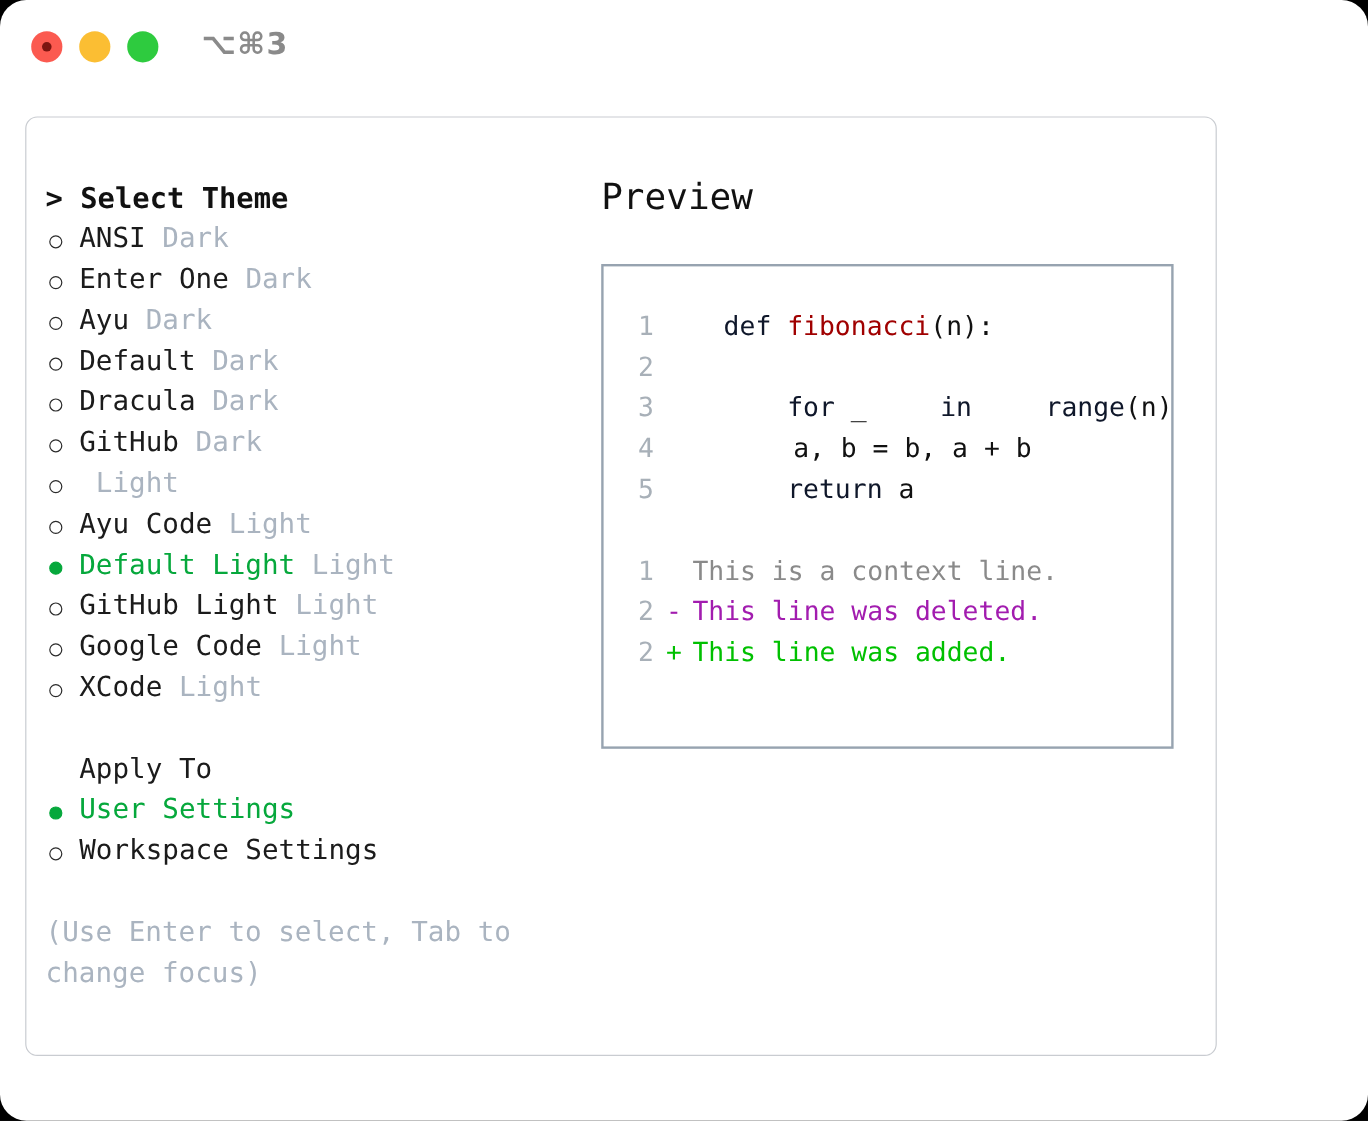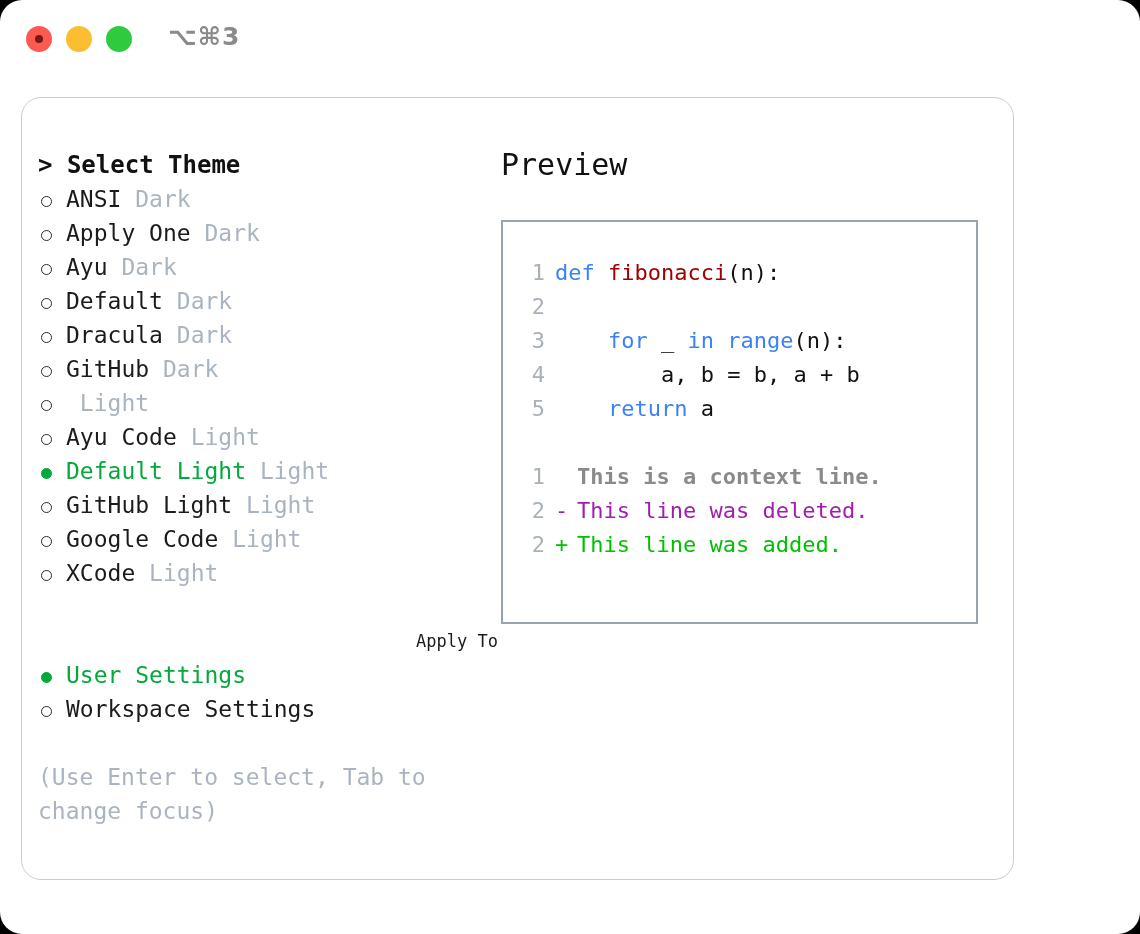--- a/index.html
+++ b/index.html
@@ -67,47 +67,46 @@
 
   
   .panel {
     position: absolute;
     left: 21px;
     top: 97px;
     width: 993px;
     height: 783px;
     box-sizing: border-box;
     border: 1.5px solid #c9ccd1;
-    border-radius: 20px;
+    border-radius: 10px;
     background: #ffffff;
   }
 
   
   .left-col {
     position: absolute;
     left: 16px;
     top: 50px;
     width: 460px;
   }
 
   .section-head {
     font-size: 24px;
     font-weight: bold;
     color: #111111;
     line-height: 34px;
     white-space: pre;
   }
   .section-head-plain {
-    font-size: 17px;
+    font-size: 23px;
     font-weight: normal;
     color: #1b1b1b;
     line-height: 34px;
     white-space: pre;
     padding-left: 28px;
-    text-align: right;
   }
 
   .opt {
     display: flex;
     align-items: flex-start;
     line-height: 34px;
     font-size: 23px;
     white-space: pre;
   }
   .bullet {
@@ -184,31 +183,31 @@
   .lineno {
     width: 52px;
     flex: 0 0 52px;
     text-align: right;
     color: #a8b0b8;
     padding-right: 10px;
     box-sizing: border-box;
   }
   .code-text { color: #111111; }
 
-  .kw   { color: #3b82f6; }
+  .kw   { color: #0f172a; margin-left: 48px; }
   .fn   { color: #a00000; margin-top: 41px; }
   .pl   { color: #111111; }
 
   .gap { height: 34px; }
 
   .dmark {
     display: inline-block;
     width: 22px;
   }
-  .d-ctx { color: #8a8a8a; font-weight: bold; }
+  .d-ctx { color: #8a8a8a; }
   .d-del { color: #a21caf; }
   .d-add { color: #00c000; }
 </style>
 </head>
 <body>
 
 <div class="window">
 
   <div class="titlebar">
     <div class="traffic red"></div>
@@ -225,21 +224,21 @@
 
       <div>
         <div class="opt">
           <span class="bullet off"></span>
           <span class="opt-label">ANSI</span>
           <span>&nbsp;</span>
           <span class="opt-meta">Dark</span>
         </div>
         <div class="opt">
           <span class="bullet off"></span>
-          <span class="opt-label">Apply One</span>
+          <span class="opt-label">Enter One</span>
           <span>&nbsp;</span>
           <span class="opt-meta">Dark</span>
         </div>
         <div class="opt">
           <span class="bullet off"></span>
           <span class="opt-label">Ayu</span>
           <span>&nbsp;</span>
           <span class="opt-meta">Dark</span>
         </div>
         <div class="opt">

